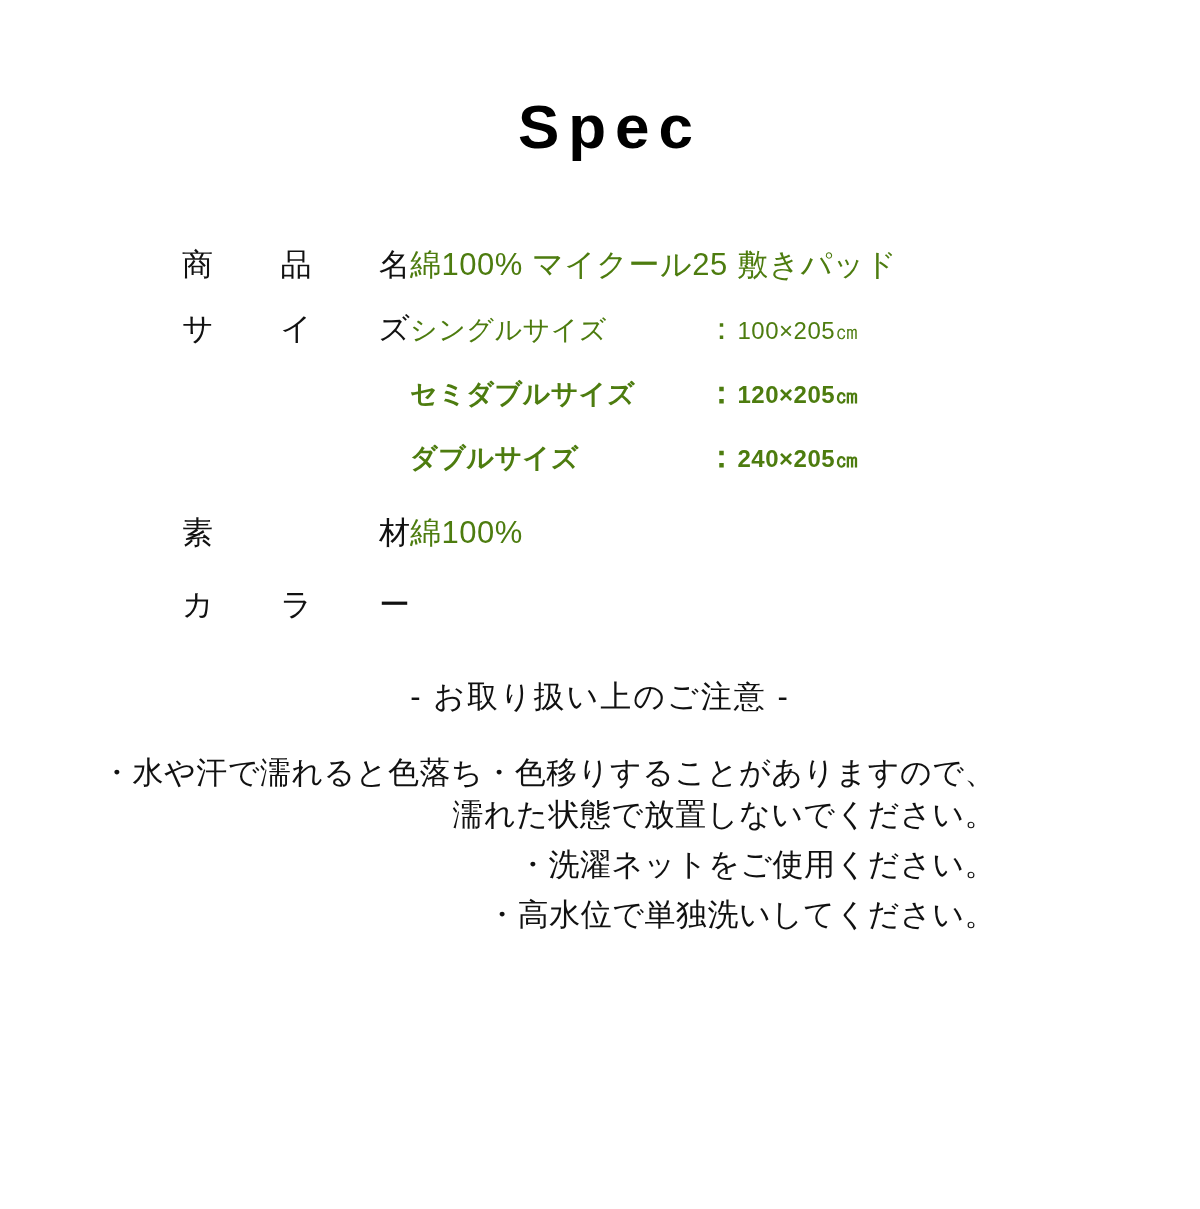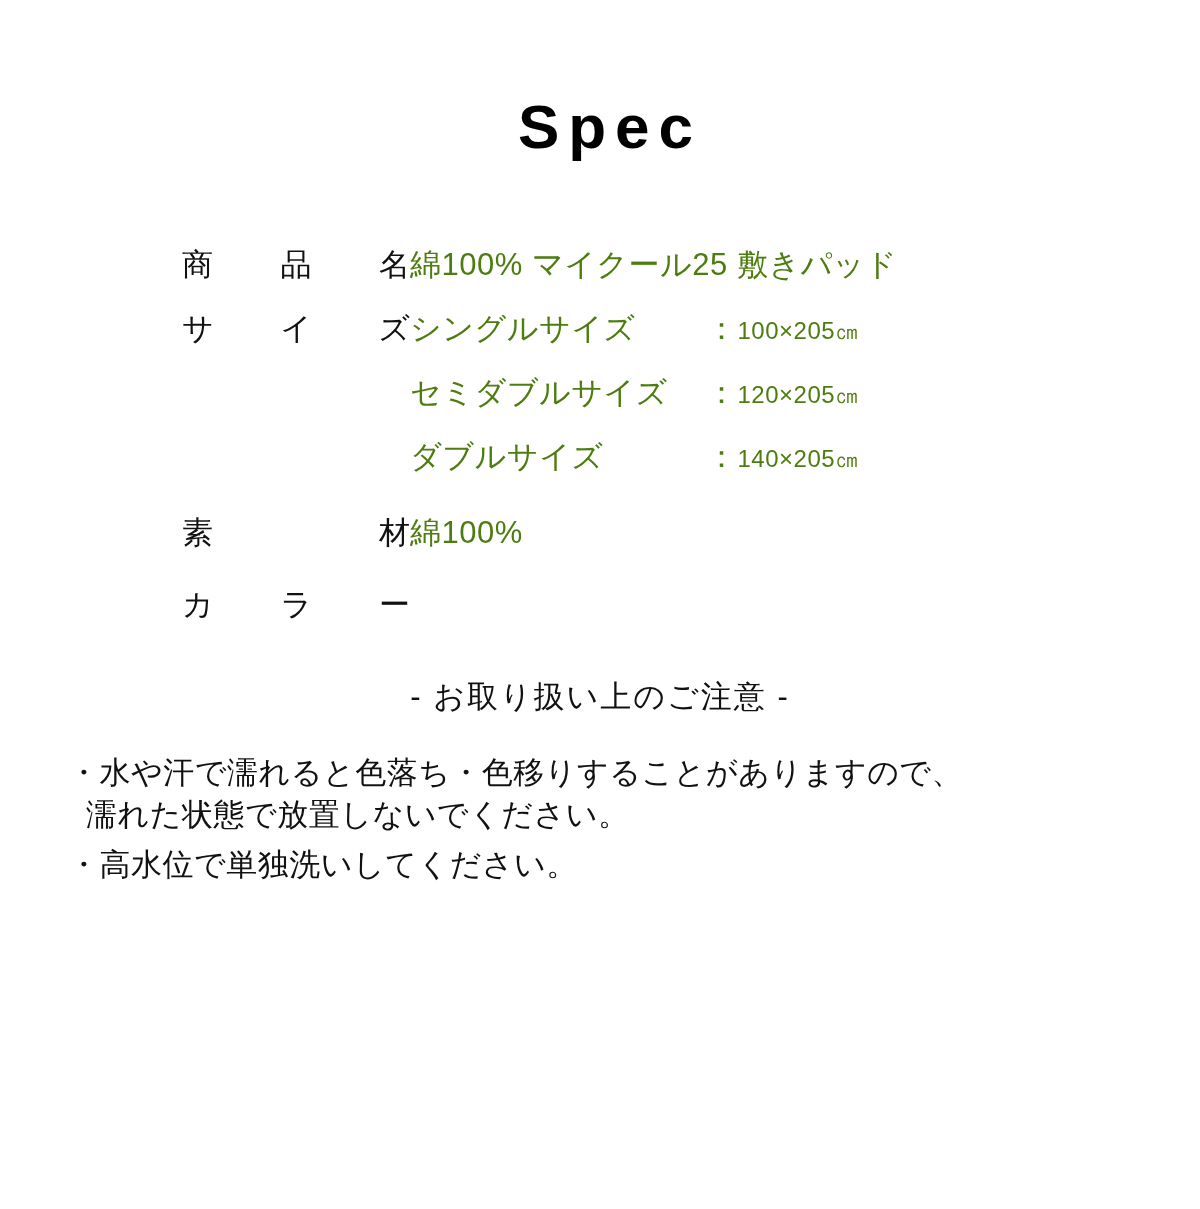--- a/index.html
+++ b/index.html
@@ -63,28 +63,29 @@
   .spec-value {
     font-size: 31px;
     color: #4d7c0f;
     white-space: nowrap;
     letter-spacing: 0.5px;
   }
 
   .sub-row {
     display: flex;
     margin-bottom: 22px;
+    font-weight: bold;
   }
   .sub-row .spacer {
     width: 228px;
     flex: 0 0 228px;
   }
   .sub-label {
     display: inline-block;
-    font-size: 31px;
+    font-size: 27px;
     letter-spacing: 0.5px;
   }
   .sub-label.w1 { min-width: 296px; }
   .sub-sep {
     font-size: 31px;
   }
   .sub-val {
     font-size: 24px;
     letter-spacing: 0.5px;
   }
@@ -93,22 +94,23 @@
   .notice-title {
     text-align: center;
     font-size: 31px;
     letter-spacing: 2px;
     margin-top: 50px;
     color: #111111;
   }
 
   .notice-list {
     margin-top: 34px;
-    margin-left: 68px;
+    margin-left: 96px;
     width: 900px;
+    text-align: right;
   }
   .notice-item {
     font-size: 31px;
     line-height: 1.35;
     color: #111111;
     margin-bottom: 8px;
     letter-spacing: 0.5px;
   }
   .notice-item .cont {
     display: block;
@@ -147,21 +149,21 @@
     <div class="sub-row">
       <div class="spacer"></div>
       <div class="spec-value">
         <span class="sub-label w1">セミダブルサイズ</span><span class="sub-sep">：</span><span class="sub-val">120×205㎝</span>
       </div>
     </div>
 
     <div class="sub-row">
       <div class="spacer"></div>
       <div class="spec-value">
-        <span class="sub-label w1">ダブルサイズ</span><span class="sub-sep">：</span><span class="sub-val">140×205㎝</span>
+        <span class="sub-label w1">ダブルサイズ</span><span class="sub-sep">：</span><span class="sub-val">240×205㎝</span>
       </div>
     </div>
 
     <div class="spec-row" style="margin-top:34px;">
       <div class="spec-label">
         <span>素</span>
         <span>材</span>
       </div>
       <div class="spec-value">綿100%</div>
     </div>
@@ -178,20 +180,23 @@
 
   <div class="notice-title">- お取り扱い上のご注意 -</div>
 
   <div class="notice-list">
 
     <div class="notice-item">
       <span>・水や汗で濡れると色落ち・色移りすることがありますので、</span>
       <span class="cont">濡れた状態で放置しないでください。</span>
     </div>
 
+    <div class="notice-item">
+      <span>・洗濯ネットをご使用ください。</span>
+    </div>
 
     <div class="notice-item">
       <span>・高水位で単独洗いしてください。</span>
     </div>
 
   </div>
 
 </div>
 
 </body></html>

